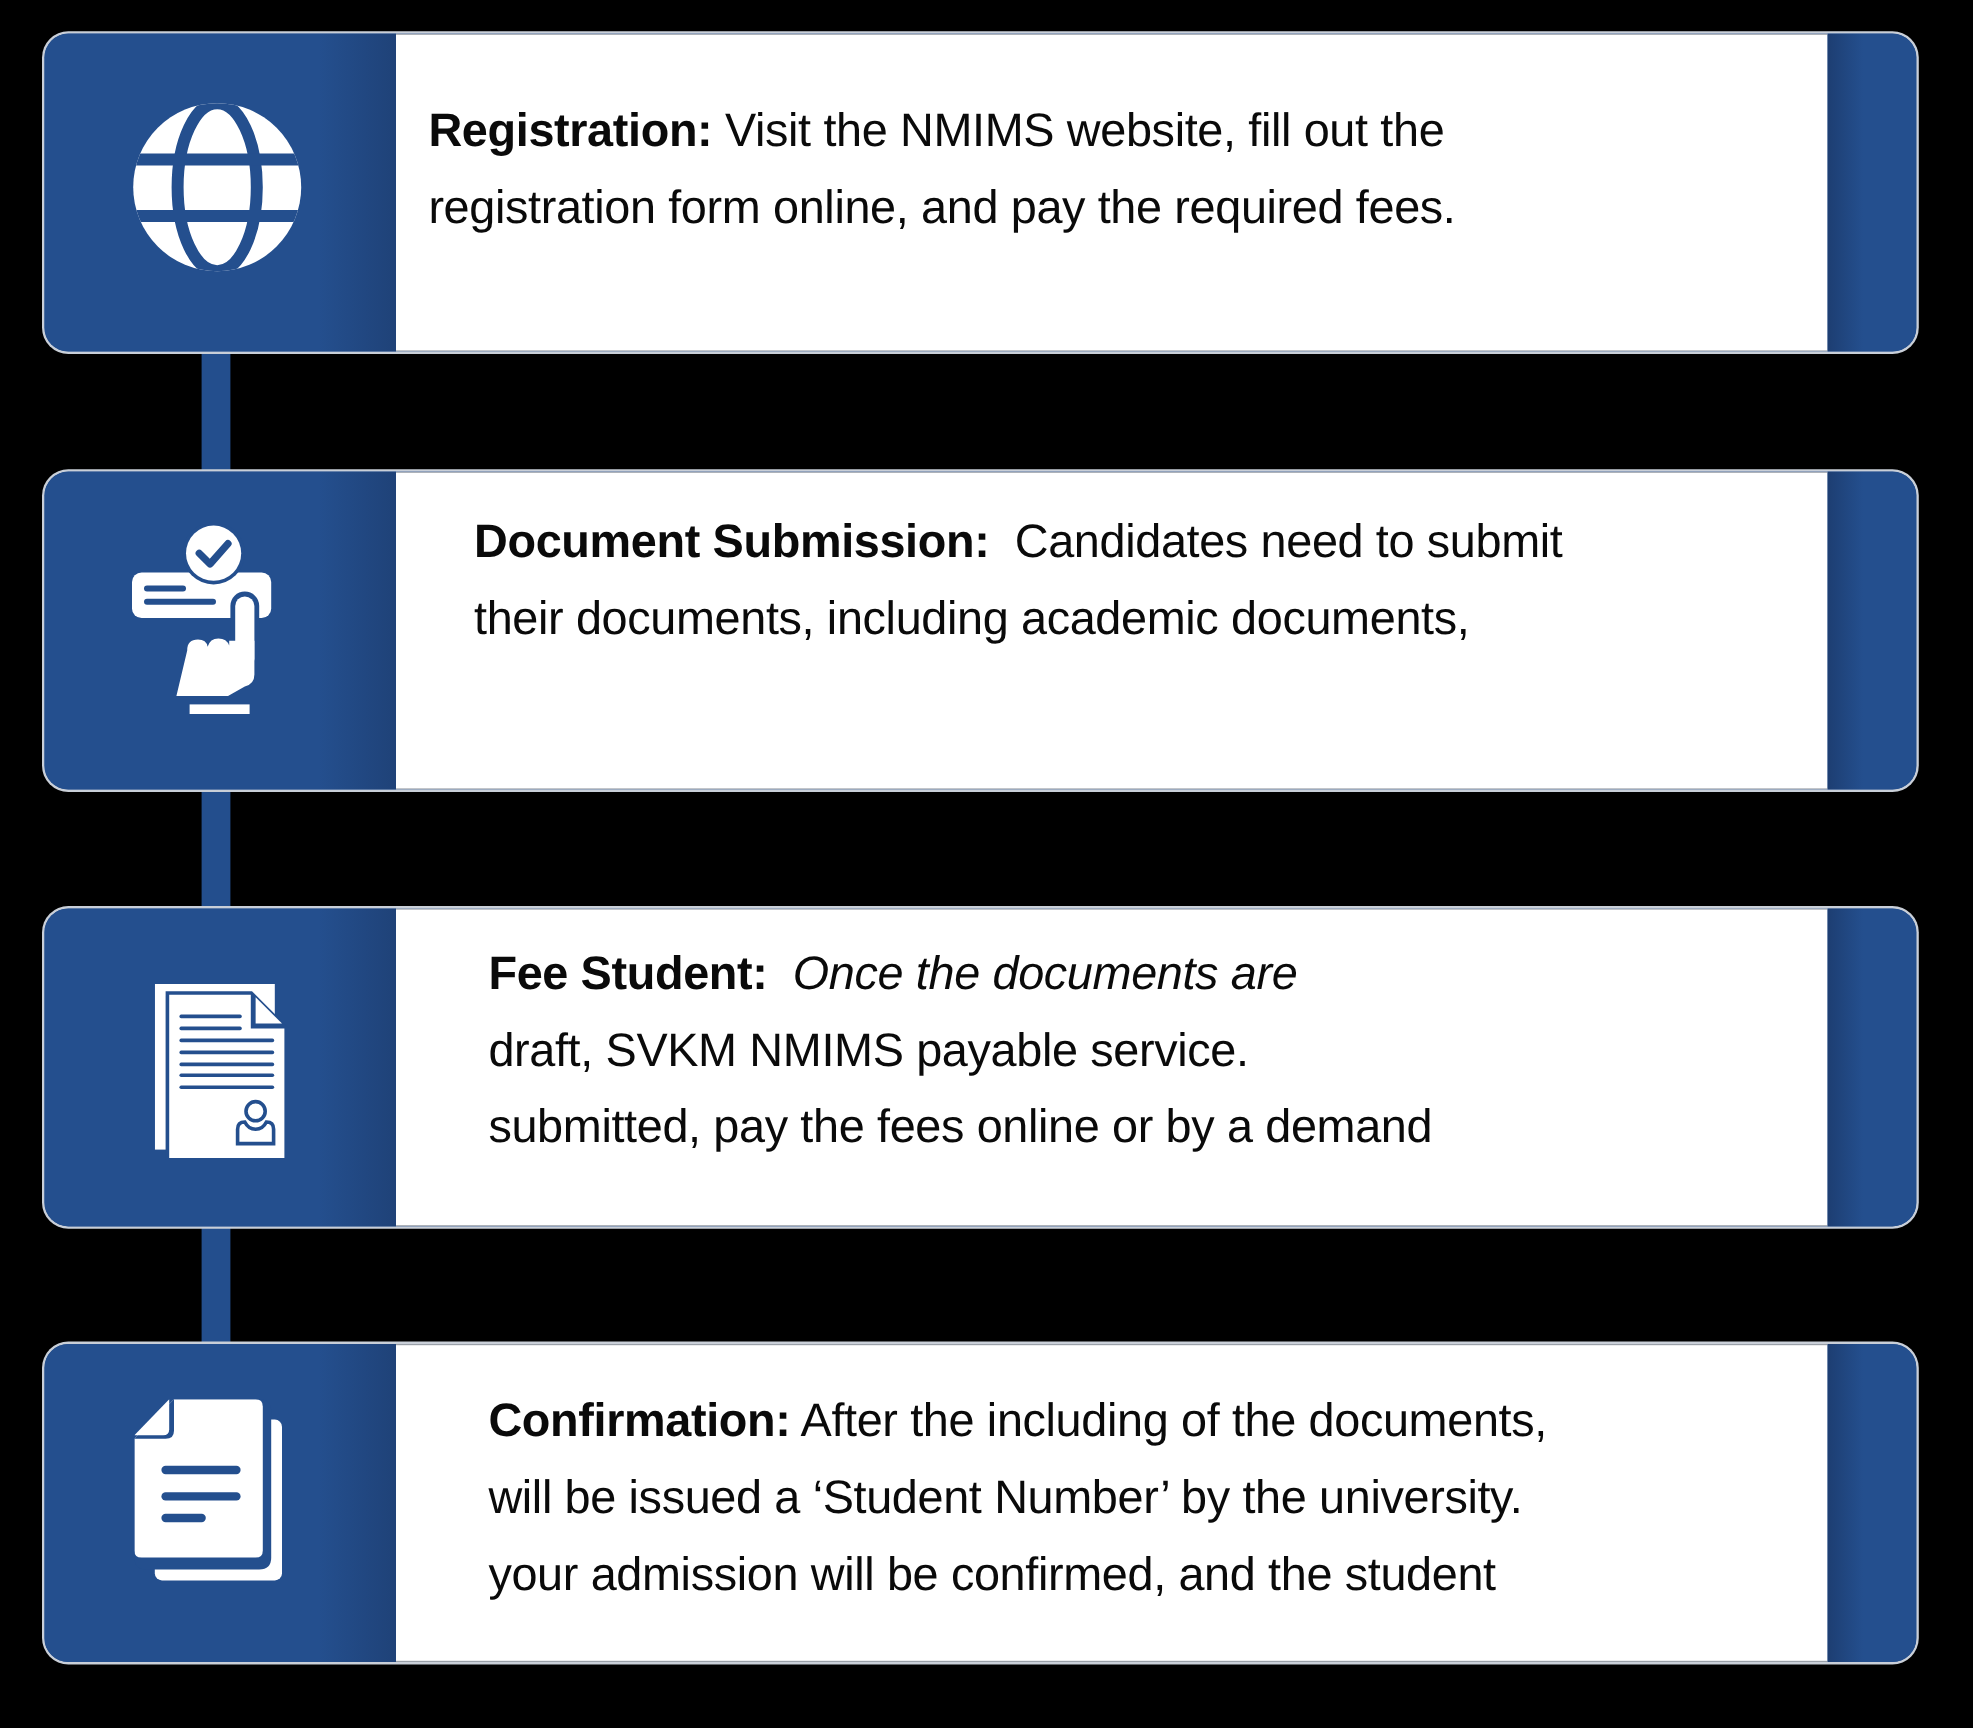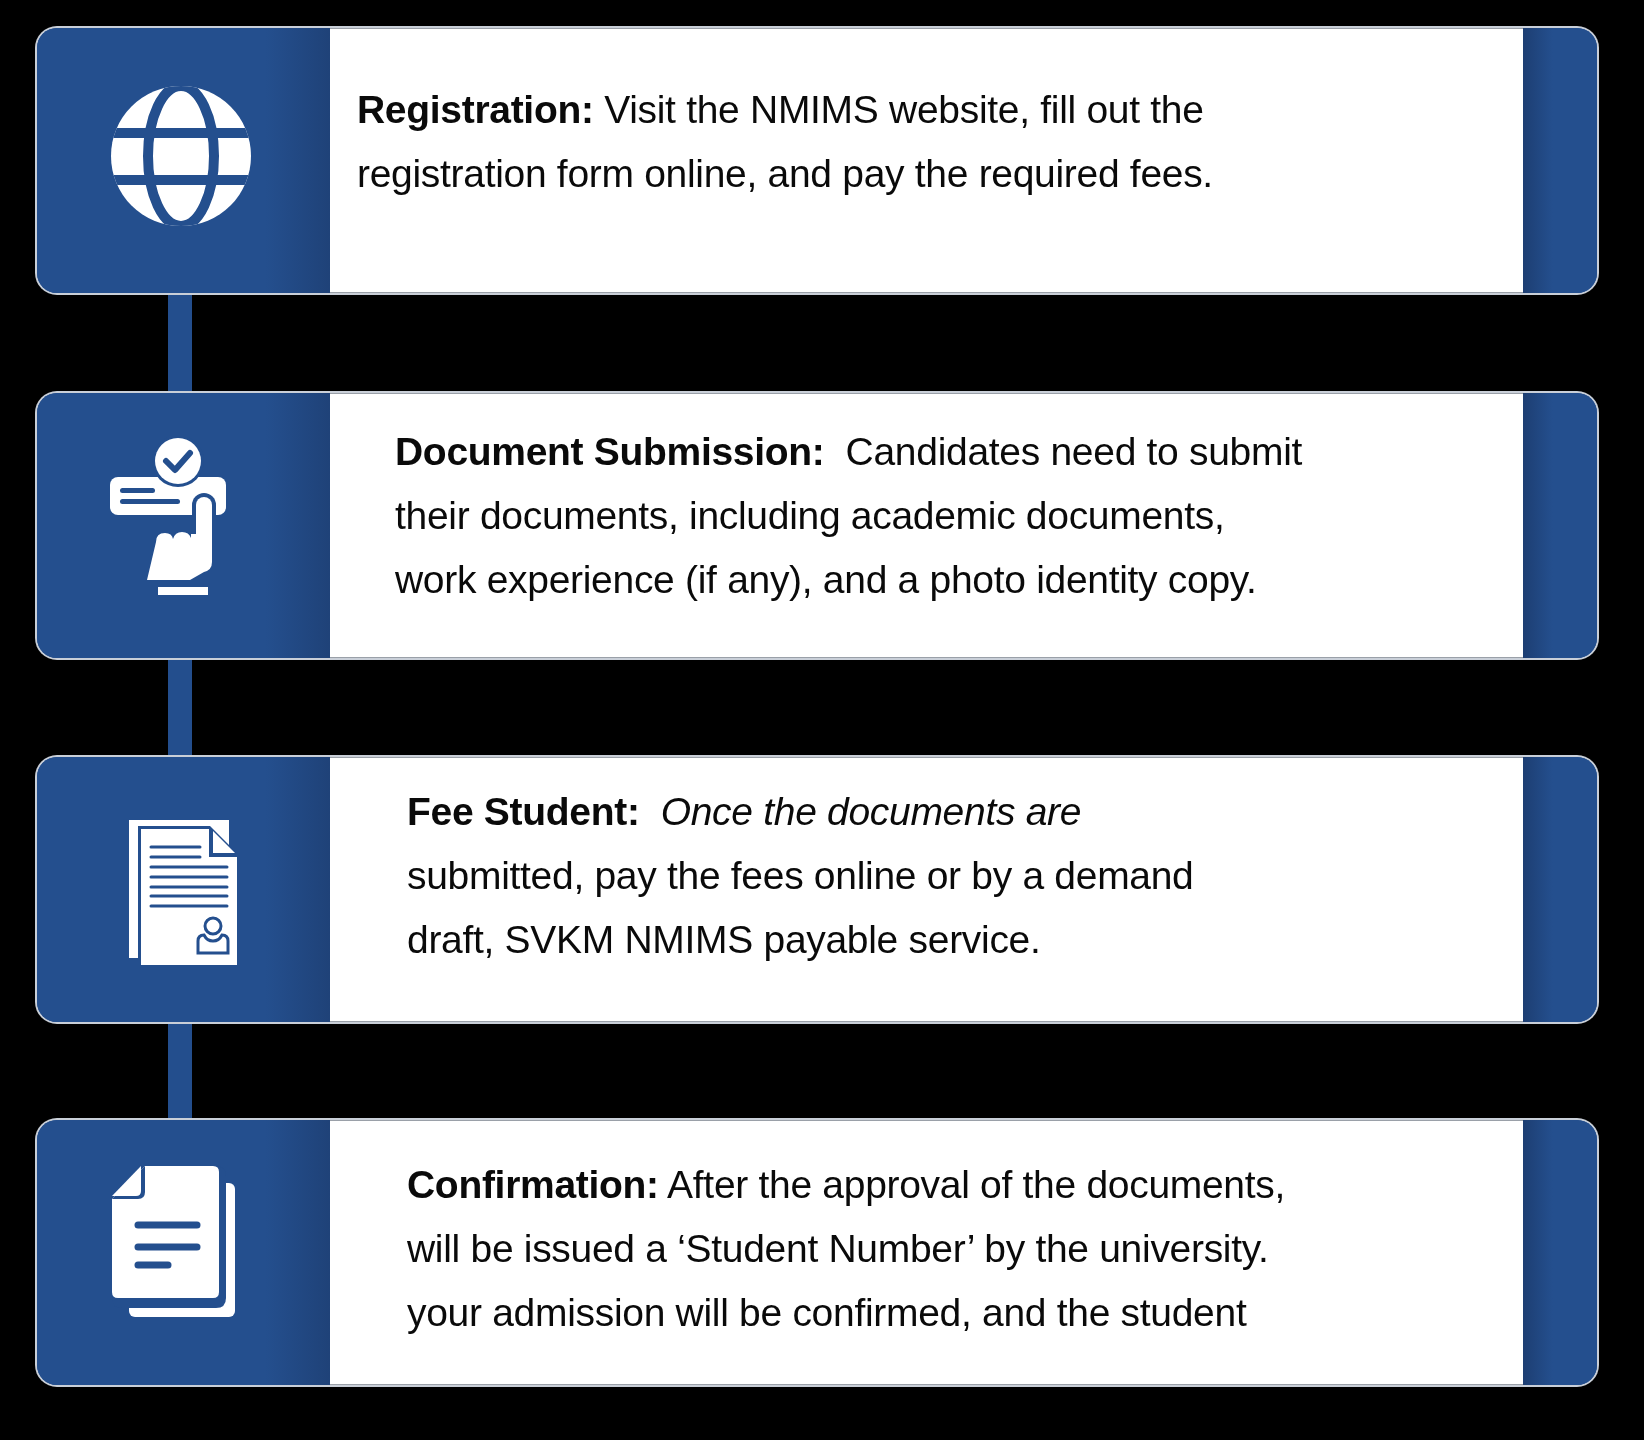--- a/index.html
+++ b/index.html
@@ -131,21 +131,20 @@
         <rect x="48" y="150" width="50" height="8" fill="#ffffff"></rect>
       </svg>
     </div>
   </div>
   <div class="card-body"></div>
   <div class="card-right"></div>
 </div>
 <div class="text" style="left:395px;top:420px;">
   <span class="line"><span class="title">Document Submission:</span><span style="white-space:pre;">  Candidates need to submit</span></span>
   <span class="line">their documents, including academic documents,</span>
-  <span class="line">work experience (if any), and a photo identity copy.</span>
 </div>
 
 <div class="card" style="top:757px;">
   <div class="card-left">
     <div class="icon" style="left:92px;top:63px;">
       <svg width="112" height="148" viewBox="0 0 112 148">
 
         <rect x="0" y="0" width="100" height="138" fill="#ffffff"></rect>
 
         <path d="M9 6 h72 l30 30 v110 h-102 z" fill="#244f8e"></path>
@@ -165,22 +164,22 @@
         <circle cx="84" cy="106" r="8" fill="none" stroke="#244f8e" stroke-width="3"></circle>
         <path d="M69 133 v-12 q0-6 6-6 q3 6 9 6 q6 0 9-6 q6 0 6 6 v12 z" fill="none" stroke="#244f8e" stroke-width="3"></path>
       </svg>
     </div>
   </div>
   <div class="card-body"></div>
   <div class="card-right"></div>
 </div>
 <div class="text" style="left:407px;top:780px;">
   <span class="line"><span class="title">Fee Student:</span><span style="white-space:pre;font-style:italic;">  Once the documents are</span></span>
+  <span class="line">draft, SVKM NMIMS payable service.</span>
   <span class="line">submitted, pay the fees online or by a demand</span>
-  <span class="line">draft, SVKM NMIMS payable service.</span>
 </div>
 
 <div class="card" style="top:1120px;">
   <div class="card-left">
     <div class="icon" style="left:75px;top:46px;">
       <svg width="126" height="152" viewBox="0 0 126 152">
 
         <rect x="17" y="17" width="106" height="134" rx="6" fill="#ffffff"></rect>
 
         <path d="M0 32 L32 0 H104 q10 0 10 10 V132 q0 10-10 10 H10 q-10 0-10-10 z" fill="#244f8e"></path>
@@ -194,16 +193,16 @@
           <line x1="26" y1="81" x2="85" y2="81"></line>
           <line x1="26" y1="99" x2="56" y2="99"></line>
         </g>
       </svg>
     </div>
   </div>
   <div class="card-body"></div>
   <div class="card-right"></div>
 </div>
 <div class="text" style="left:407px;top:1153px;">
-  <span class="line"><span class="title">Confirmation:</span><span> After the approval of the documents,</span></span>
+  <span class="line"><span class="title">Confirmation:</span><span> After the including of the documents,</span></span>
   <span class="line">will be issued a ‘Student Number’ by the university.</span>
   <span class="line">your admission will be confirmed, and the student</span>
 </div>
 
 </body></html>

